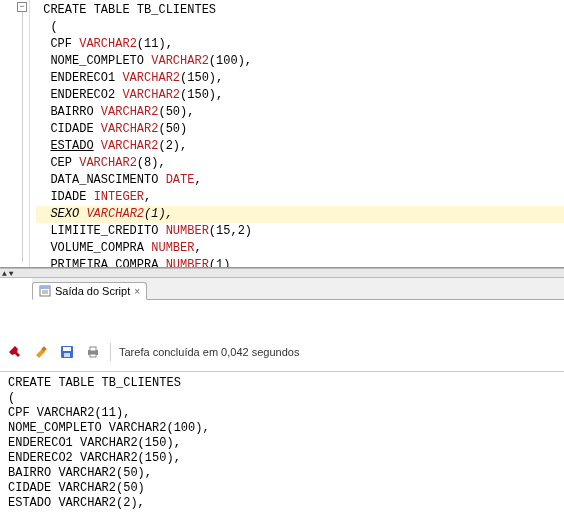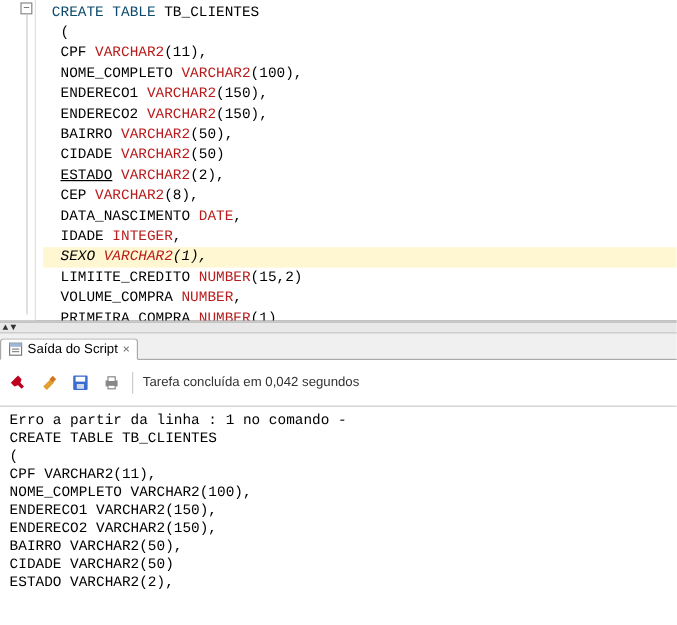--- a/index.html
+++ b/index.html
@@ -50,21 +50,21 @@
     padding: 2px 0 2px 6px;
     line-height: 17px;
     white-space: pre;
   }
   .code-line { height: 17px; }
   .hl {
     background: #fff7d1;
     display: block;
     font-style: italic;
   }
-  .kw { color: #0c4a6e; } 
+  .kw { color: #000000; } 
   .typ { color: #b91c1c; }
 
   .splitter {
     height: 10px;
     background: #e8e8e8;
     border-top: 1px solid #bbb;
     border-bottom: 1px solid #bbb;
     display: flex;
     align-items: center;
     padding-left: 2px;
@@ -72,20 +72,21 @@
   }
   .splitter span { font-size: 8px; color: #333; cursor: pointer; }
 
   .tabbar {
     height: 22px;
     background: #f0f0f0;
     border-bottom: 1px solid #aaa;
     display: flex;
     align-items: flex-end;
     padding-left: 0;
+    margin-left: 32px;
   }
   .tab {
     background: #fff;
     border: 1px solid #aaa;
     border-bottom: 1px solid #fff;
     border-radius: 3px 3px 0 0;
     padding: 2px 6px;
     font-family: Tahoma, sans-serif;
     font-size: 11px;
     display: flex;
@@ -102,20 +103,21 @@
   .toolbar {
     height: 39px;
     background: #fff;
     border-bottom: 1px solid #ccc;
     display: flex;
     align-items: center;
     padding: 0 6px;
     gap: 8px;
     font-family: Tahoma, sans-serif;
     font-size: 11px;
+    margin-top: 33px;
   }
   .tool-btn {
     width: 18px; height: 18px;
     display: inline-flex; align-items: center; justify-content: center;
     cursor: pointer;
   }
   .tool-sep {
     width: 1px; height: 18px; background: #ccc;
   }
   .status-text { color: #333; }
@@ -183,13 +185,13 @@
     <svg width="14" height="14" viewBox="0 0 14 14">
         <rect x="2" y="5" width="10" height="5" fill="#888"></rect>
         <rect x="4" y="2" width="6" height="4" fill="#fff" stroke="#888"></rect>
         <rect x="4" y="9" width="6" height="3" fill="#fff" stroke="#888"></rect>
       </svg>
   </span>
   <span class="tool-sep"></span>
   <span class="status-text">Tarefa concluída em 0,042 segundos</span>
 </div>
 
-<div class="output" id="output"><div>Erro a partir da linha : 1 no comando -</div><div>CREATE TABLE TB_CLIENTES</div><div>(</div><div>CPF VARCHAR2(11),</div><div>NOME_COMPLETO VARCHAR2(100),</div><div>ENDERECO1 VARCHAR2(150),</div><div>ENDERECO2 VARCHAR2(150),</div><div>BAIRRO VARCHAR2(50),</div><div>CIDADE VARCHAR2(50)</div><div>ESTADO VARCHAR2(2),</div></div>
+<div class="output" id="output"><div>CREATE TABLE TB_CLIENTES</div><div>(</div><div>CPF VARCHAR2(11),</div><div>NOME_COMPLETO VARCHAR2(100),</div><div>ENDERECO1 VARCHAR2(150),</div><div>ENDERECO2 VARCHAR2(150),</div><div>BAIRRO VARCHAR2(50),</div><div>CIDADE VARCHAR2(50)</div><div>ESTADO VARCHAR2(2),</div></div>
 
 </body></html>

